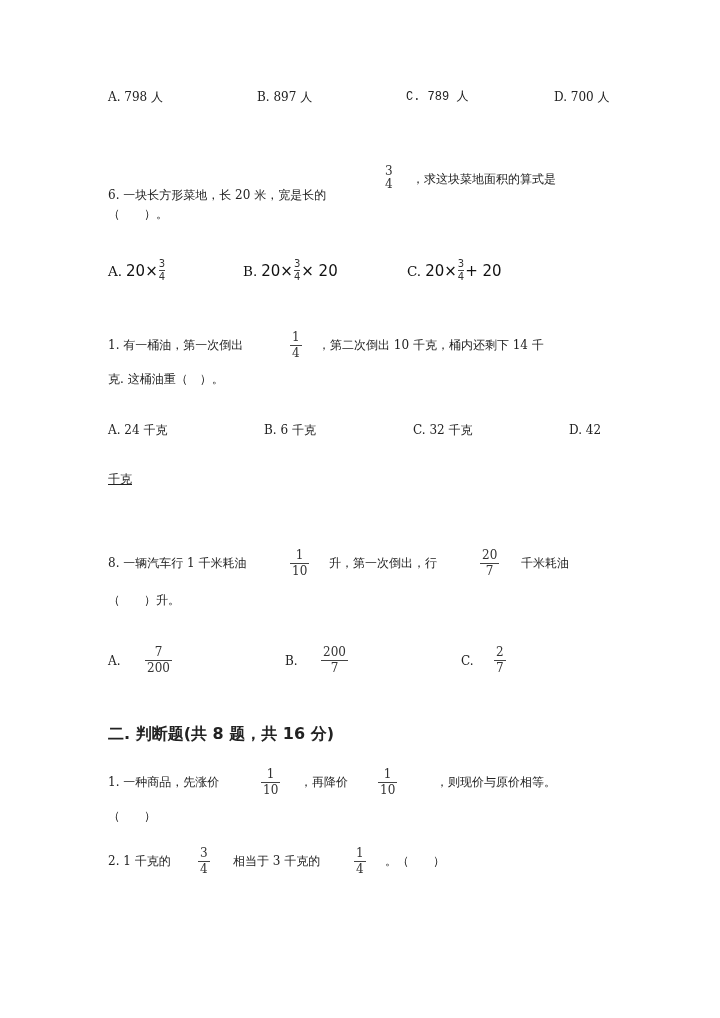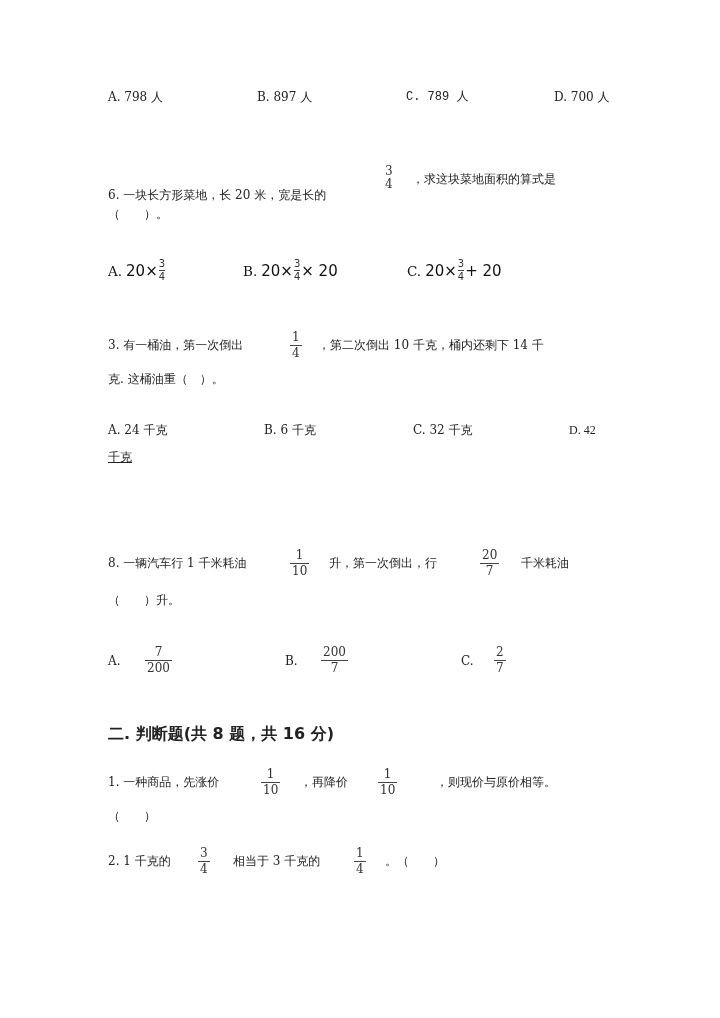--- a/index.html
+++ b/index.html
@@ -56,34 +56,34 @@
   <span class="lbl">C.</span>
   <span>20×</span>
   <span class="frac small">
     <span>3</span>
     <span class="bar"></span>
     <span>4</span>
   </span>
   <span>+ 20</span>
 </div>
 
-<div class="abs" style="left:108px;top:336px;">3. 有一桶油，第一次倒出</div>
+<div class="abs" style="left:108px;top:336px;">1. 有一桶油，第一次倒出</div>
 <div class="frac" style="left:290px;top:331px;">
   <span class="num">1</span>
   <span class="bar"></span>
   <span class="num">4</span>
 </div>
 <div class="abs" style="left:318px;top:336px;">，第二次倒出 10 千克，桶内还剩下 14 千</div>
 <div class="abs" style="left:108px;top:370px;">克. 这桶油重（　）。</div>
 
 <div class="abs" style="left:108px;top:421px;">A. 24 千克</div>
 <div class="abs" style="left:264px;top:421px;">B. 6 千克</div>
 <div class="abs" style="left:413px;top:421px;">C. 32 千克</div>
-<div class="abs" style="left:569px;top:421px;font-family:Liberation Serif, serif;">D. 42</div>
-<div class="abs" style="left:108px;top:448px;text-decoration:underline;">千克</div>
+<div class="abs" style="left:569px;top:421px;">D. 42</div>
+<div class="abs" style="left:108px;top:470px;text-decoration:underline;">千克</div>
 
 <div class="abs" style="left:108px;top:554px;">8. 一辆汽车行 1 千米耗油</div>
 <div class="frac" style="left:290px;top:549px;">
   <span class="num">1</span>
   <span class="bar"></span>
   <span class="num">10</span>
 </div>
 <div class="abs" style="left:329px;top:554px;">升，第一次倒出，行</div>
 <div class="frac" style="left:480px;top:549px;">
   <span class="num">20</span>

